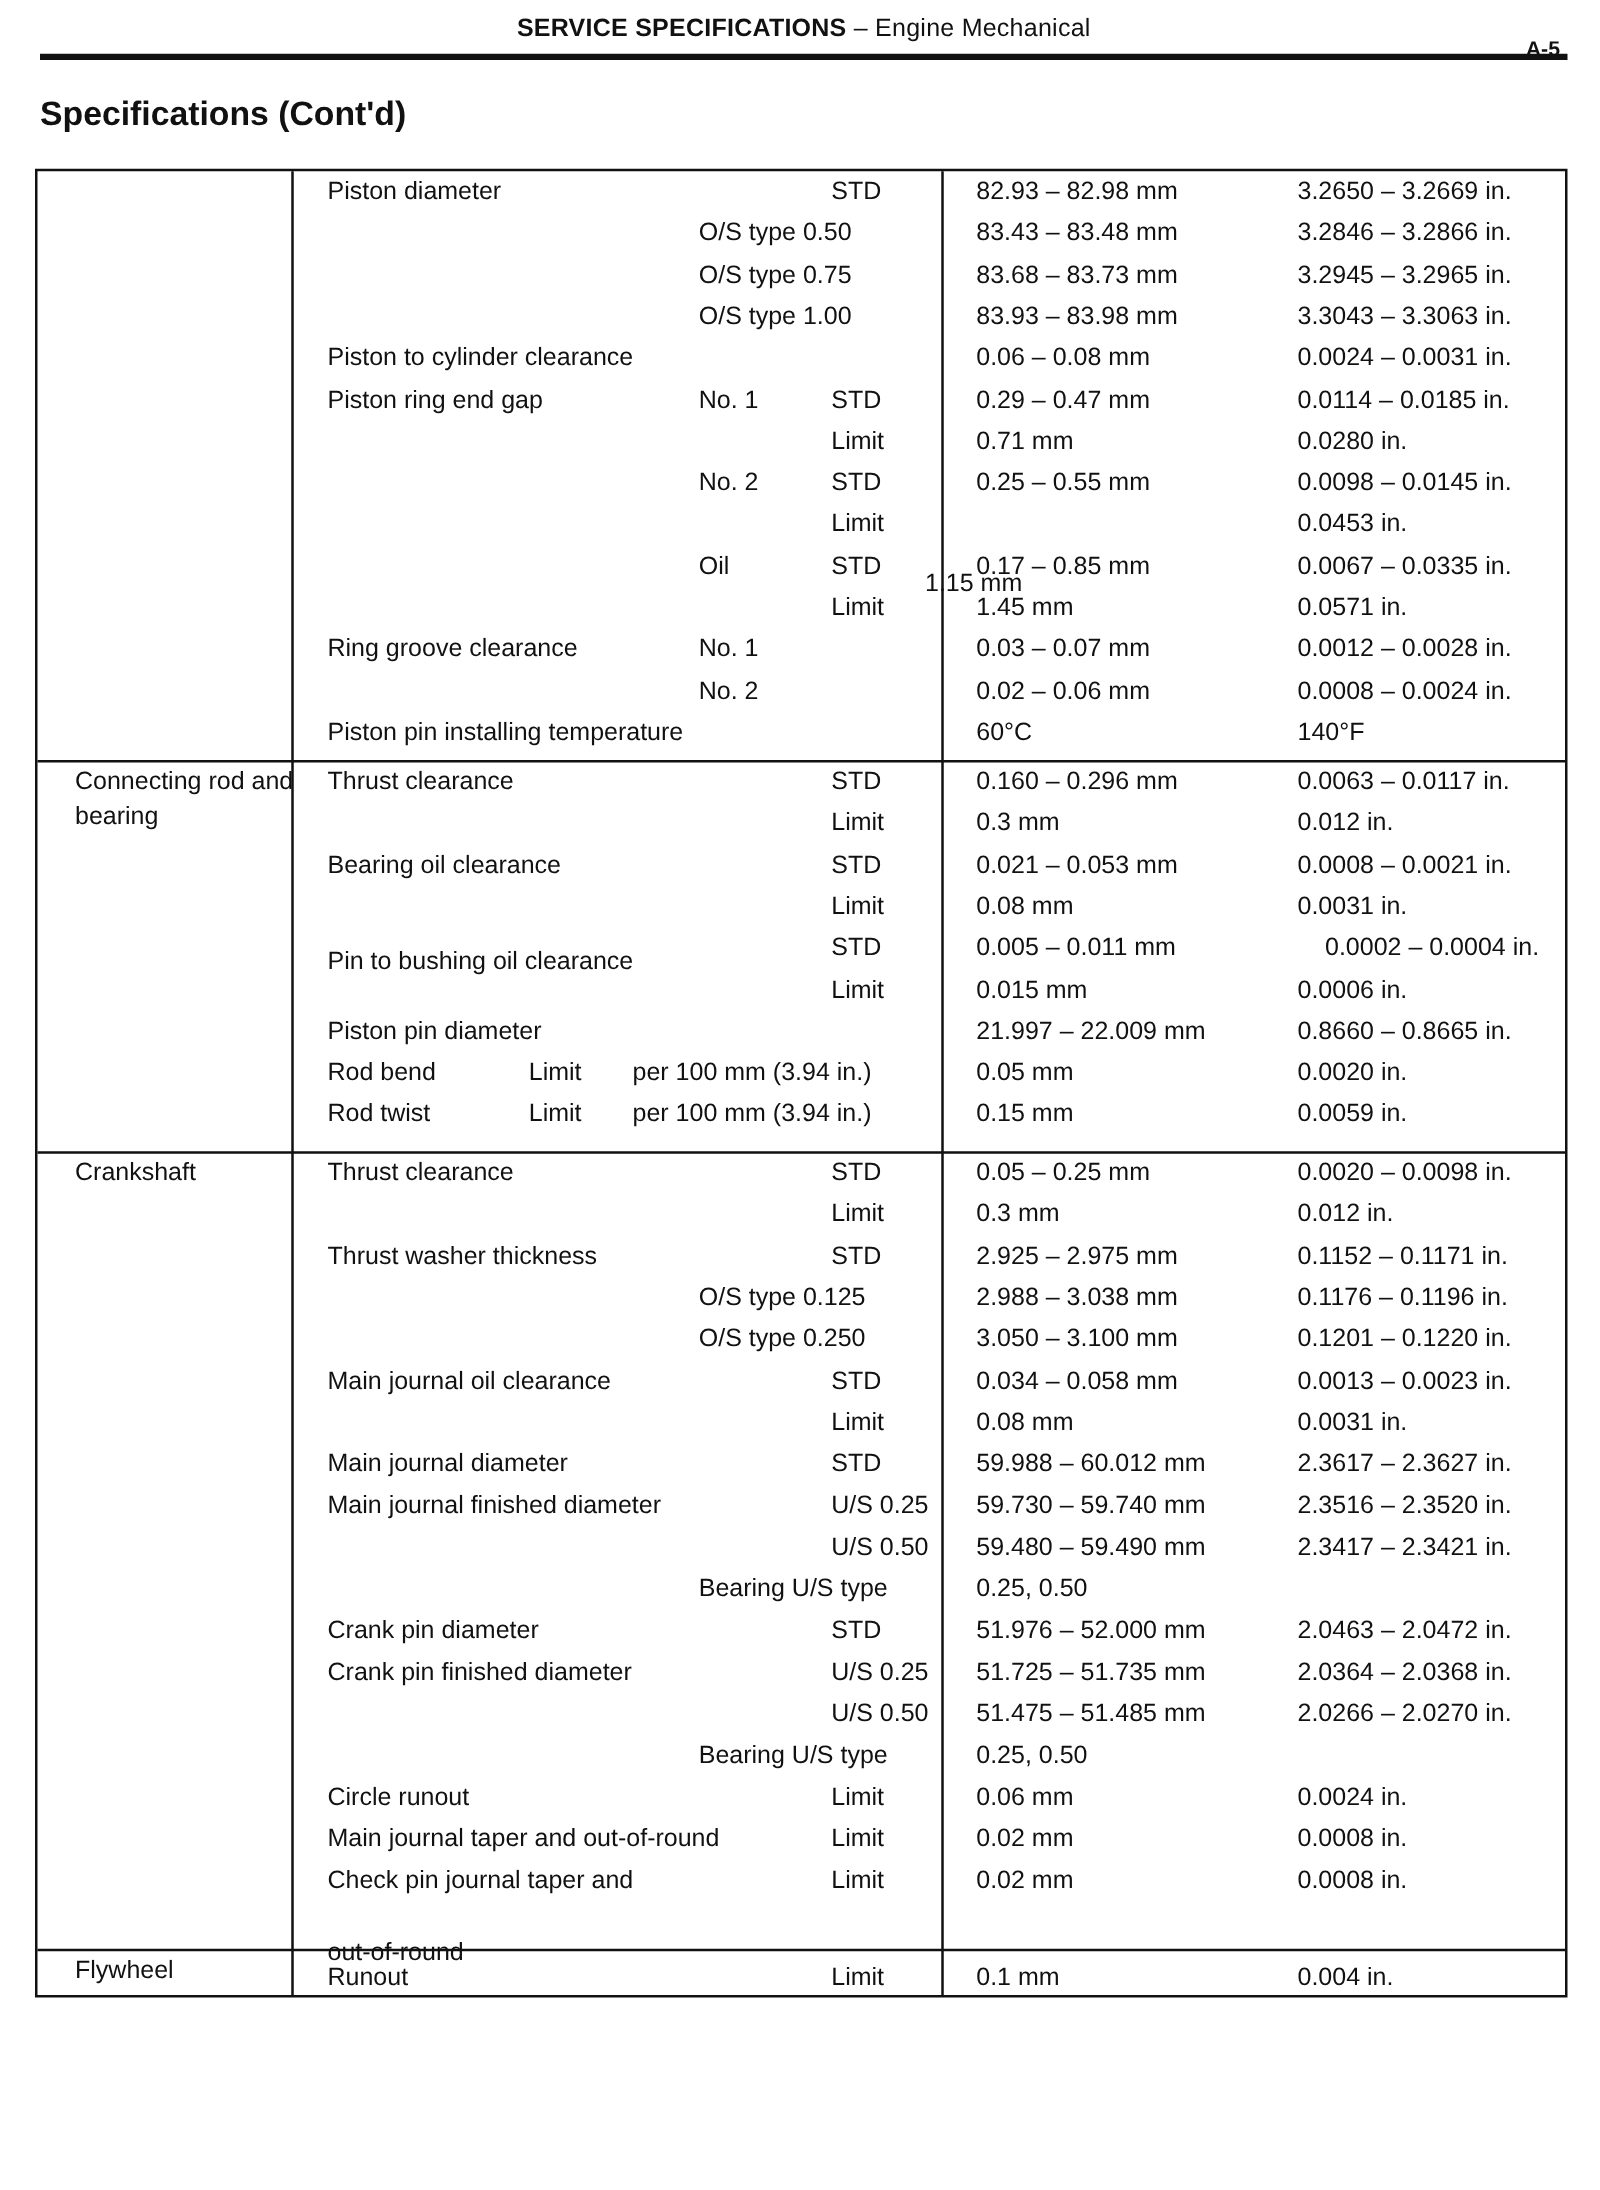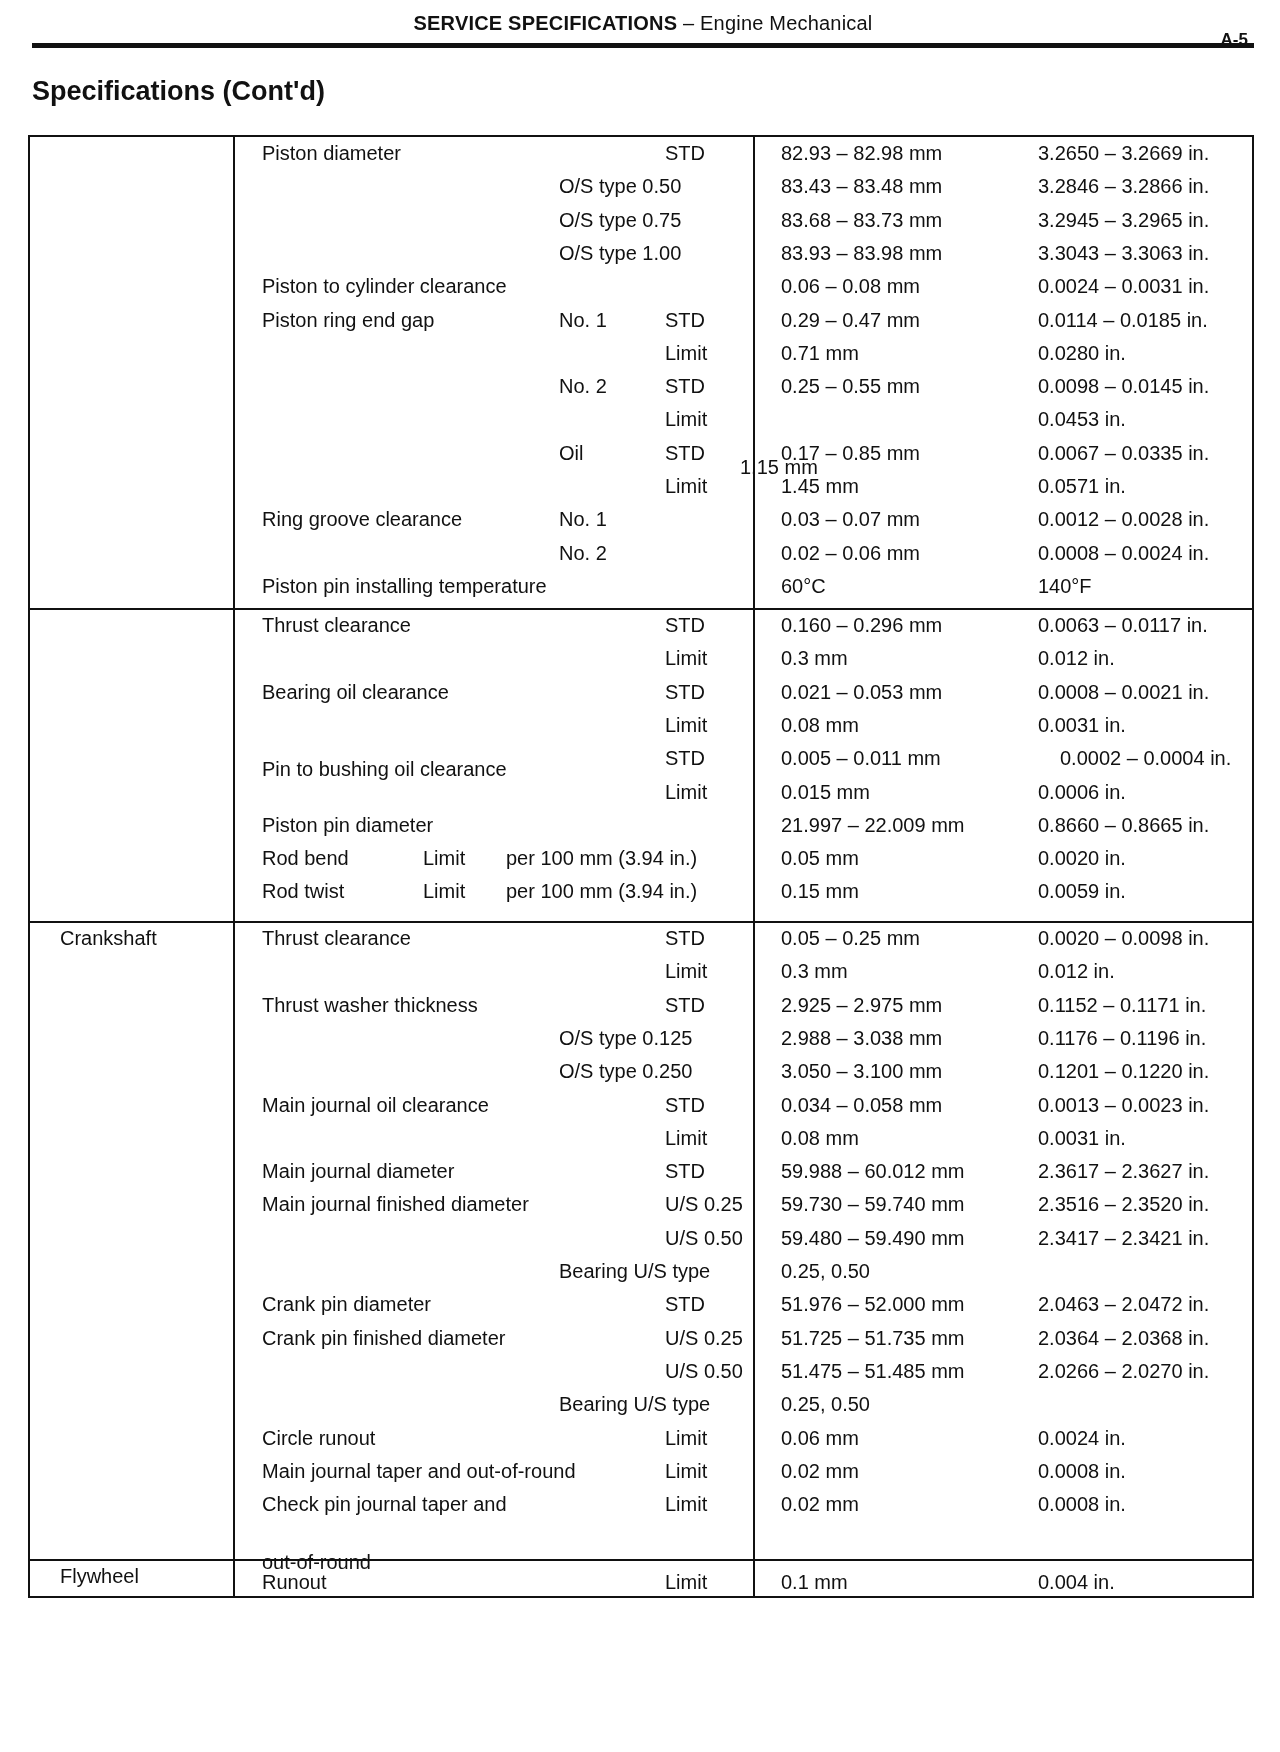--- a/index.html
+++ b/index.html
@@ -93,20 +93,21 @@
     <div class="cell" style="left: 529px; top: 370.3px;">No. 1</div>
     <div class="cell" style="left: 751px; top: 370.3px;">0.03 – 0.07 mm</div>
     <div class="cell" style="left: 1008px; top: 370.3px;">0.0012 – 0.0028 in.</div>
     <div class="cell" style="left: 529px; top: 403.6px;">No. 2</div>
     <div class="cell" style="left: 751px; top: 403.6px;">0.02 – 0.06 mm</div>
     <div class="cell" style="left: 1008px; top: 403.6px;">0.0008 – 0.0024 in.</div>
     <div class="cell" style="left: 232px; top: 436.9px;">Piston pin installing temperature</div>
     <div class="cell" style="left: 751px; top: 436.9px;">60°C</div>
     <div class="cell" style="left: 1008px; top: 436.9px;">140°F</div>
     <div class="hline" style="top: 471px;"></div>
+    <div class="cell cat" style="left: 30px; top: 474px;">Connecting rod and bearing</div>
     <div class="cell" style="left: 232px; top: 476px;">Thrust clearance</div>
     <div class="cell" style="left: 635px; top: 476px;">STD</div>
     <div class="cell" style="left: 751px; top: 476px;">0.160 – 0.296 mm</div>
     <div class="cell" style="left: 1008px; top: 476px;">0.0063 – 0.0117 in.</div>
     <div class="cell" style="left: 635px; top: 509.3px;">Limit</div>
     <div class="cell" style="left: 751px; top: 509.3px;">0.3 mm</div>
     <div class="cell" style="left: 1008px; top: 509.3px;">0.012 in.</div>
     <div class="cell" style="left: 232px; top: 542.6px;">Bearing oil clearance</div>
     <div class="cell" style="left: 635px; top: 542.6px;">STD</div>
     <div class="cell" style="left: 751px; top: 542.6px;">0.021 – 0.053 mm</div>

